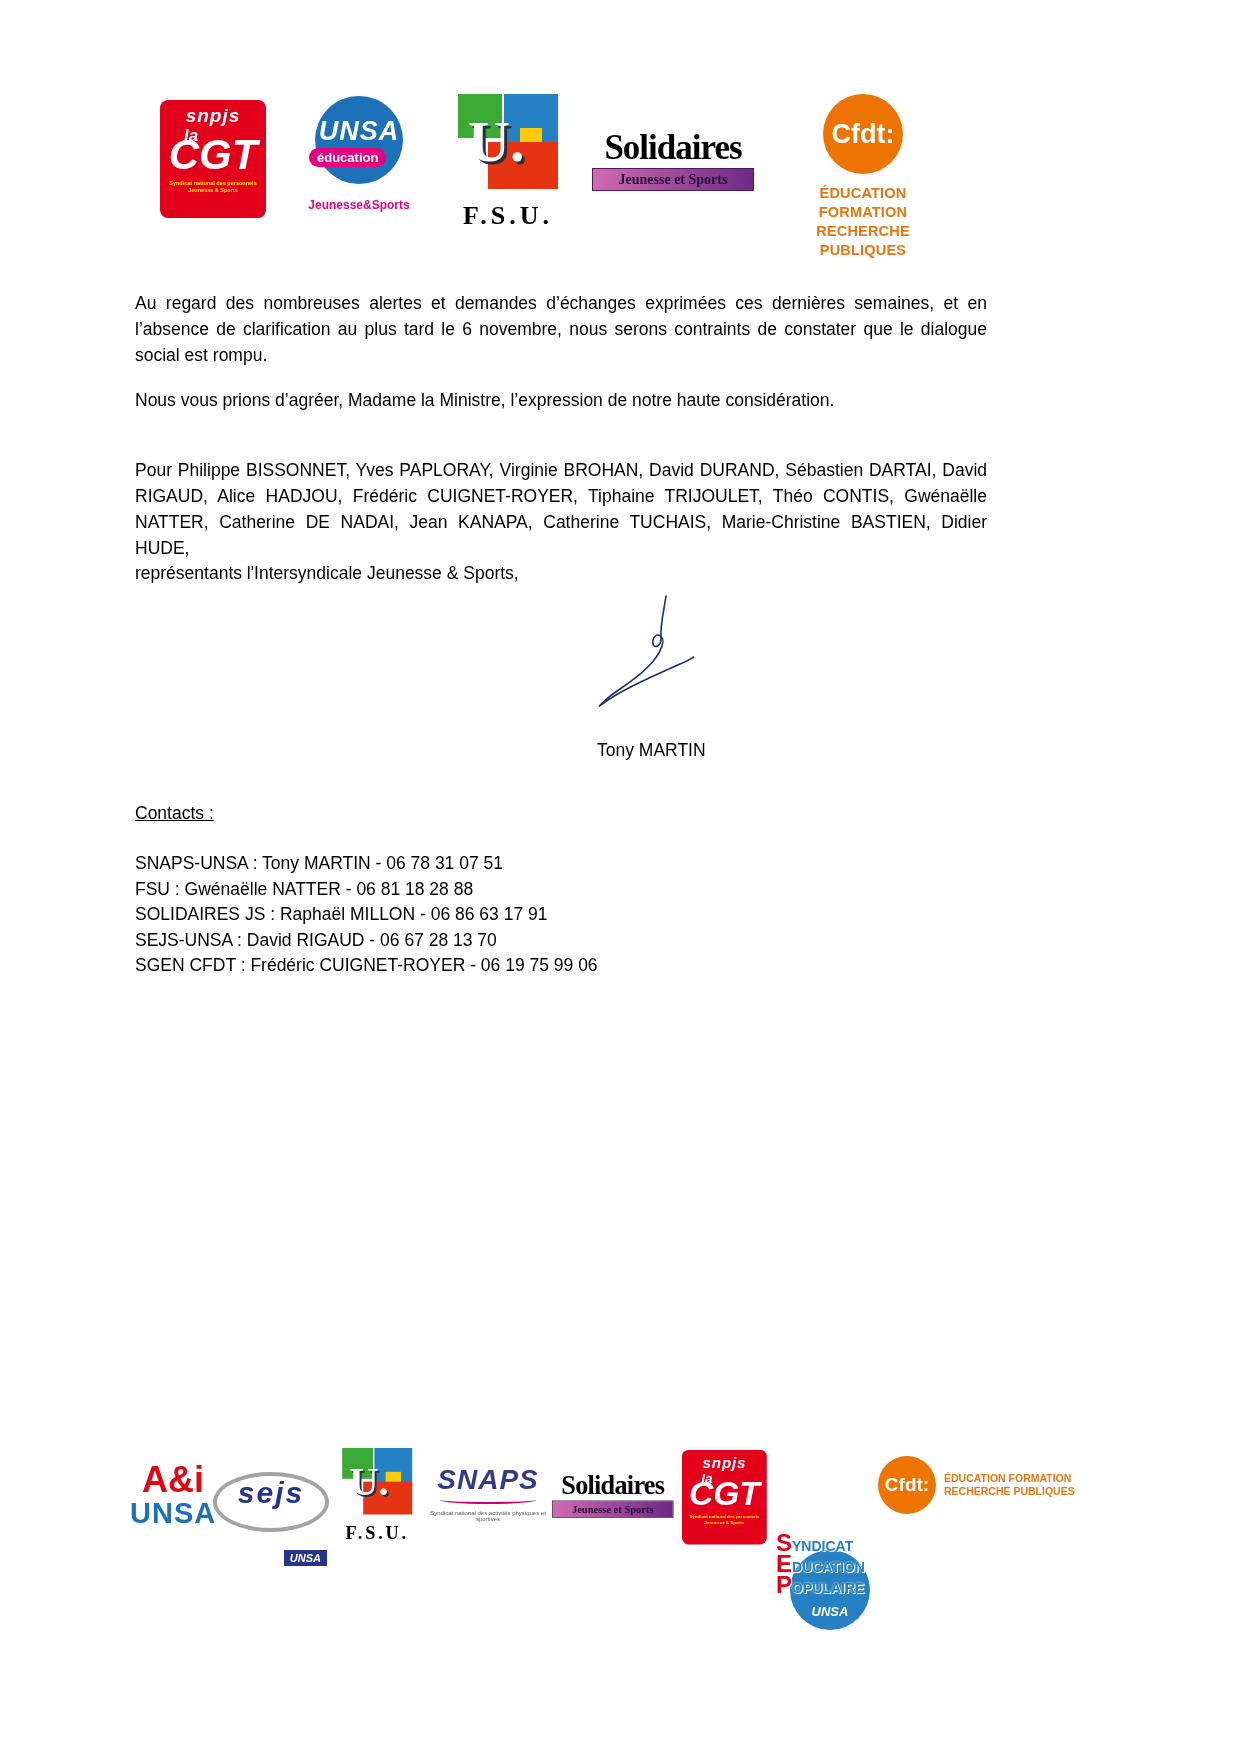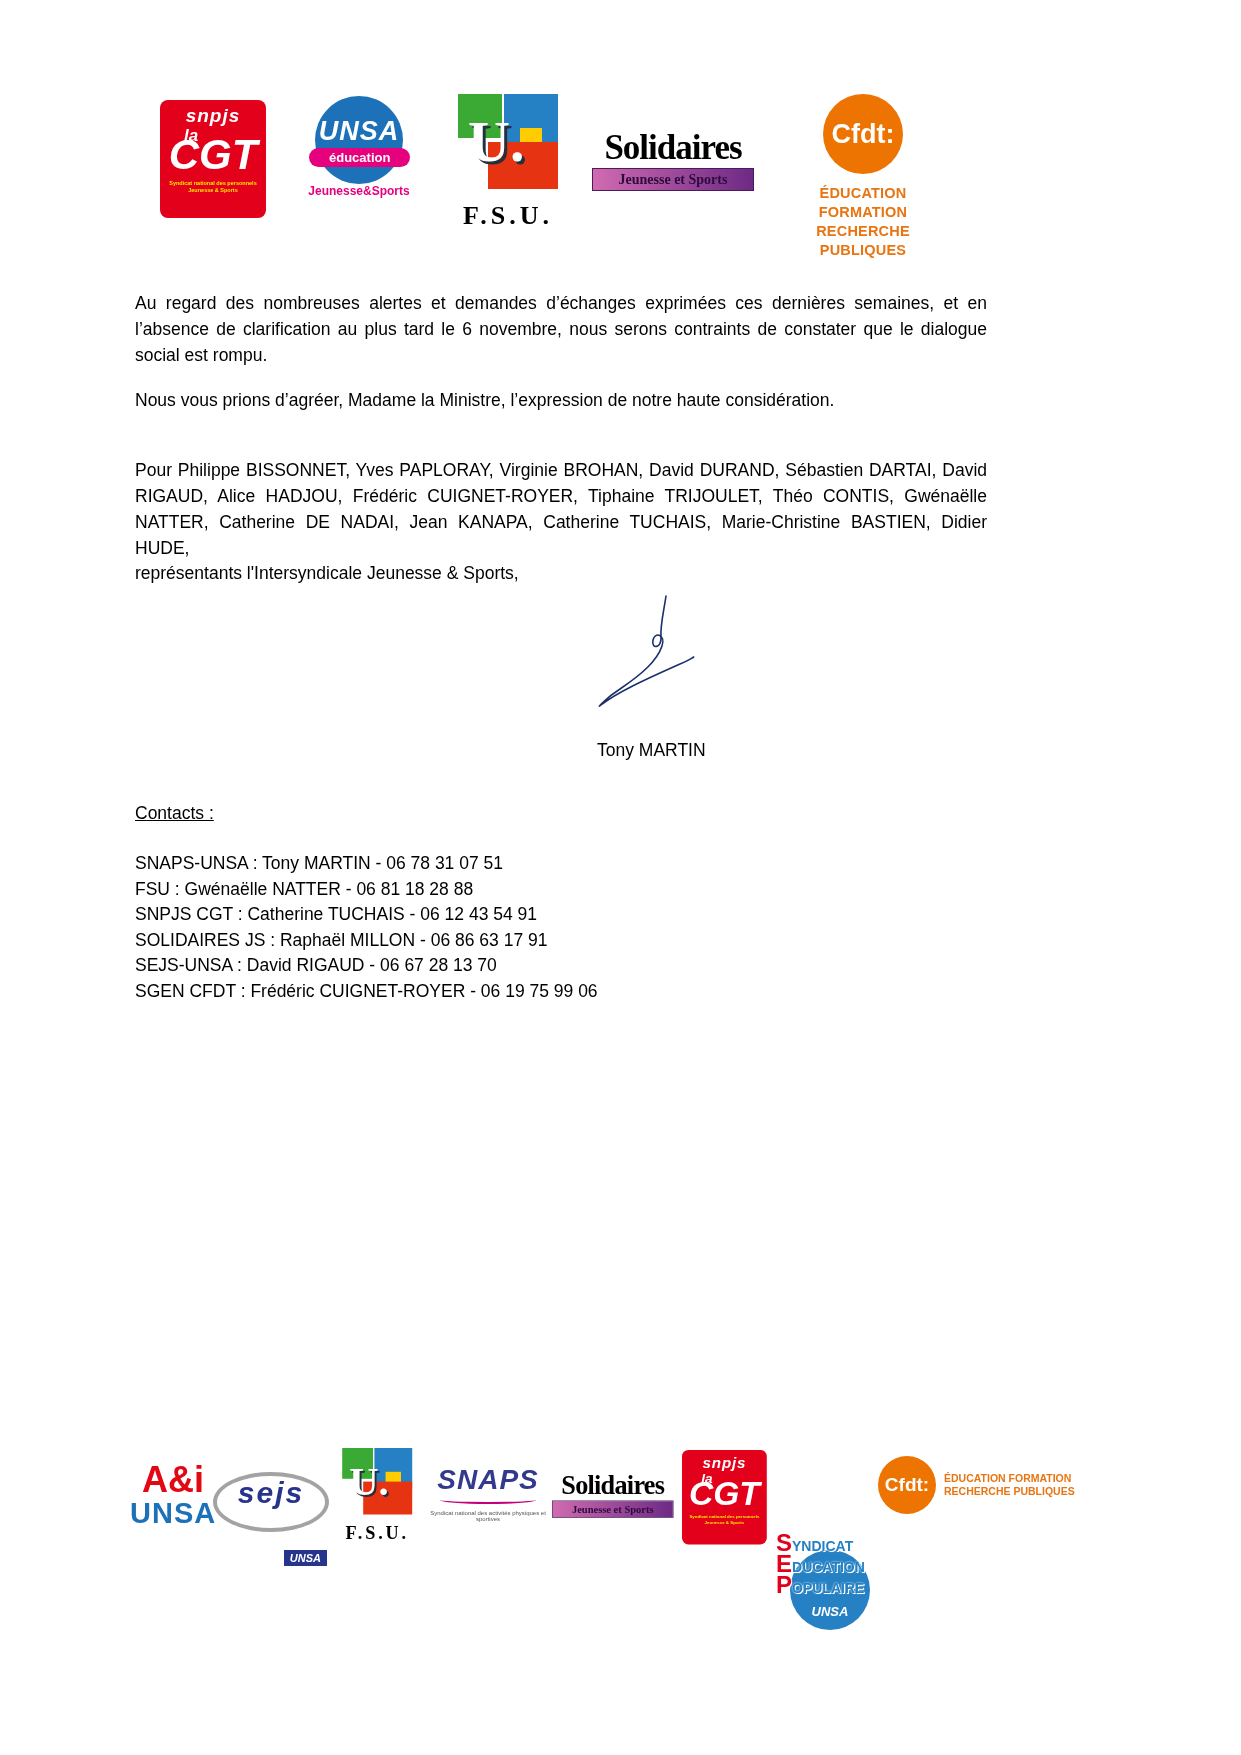--- a/index.html
+++ b/index.html
@@ -34,22 +34,22 @@
   .logo-cgt { width:106px; height:118px; background:#e2001a; border-radius:8px; color:#fff; text-align:center; overflow:hidden; }
   .cgt-top { font-style:italic; font-weight:bold; font-size:19px; padding-top:5px; letter-spacing:1px; }
   .cgt-la { display:block; text-align:left; padding-left:24px; font-style:italic; font-size:17px; margin-bottom:-10px; }
   .cgt-main { font-style:italic; font-weight:bold; font-size:42px; line-height:1.0; }
   .cgt-sub { font-size:5.5px; color:#ffe600; line-height:1.3; padding:4px 6px 0 6px; font-weight:bold; }
 
   
   .logo-unsa { width:112px; text-align:center; }
   .unsa-circle { position:relative; width:88px; height:88px; border-radius:50%; background:#1d71b8; margin:0 auto; }
   .unsa-word { color:#fff; font-weight:bold; font-style:italic; font-size:27px; line-height:70px; letter-spacing:1px; }
-  .unsa-badge { position:absolute; left:-6px; top:52px; background:#e6007e; color:#fff; font-size:13px; font-weight:bold; padding:2px 20px; border-radius:12px; }
-  .unsa-sub { color:#e6007e; font-size:12px; font-weight:bold; }
+  .unsa-badge { position:absolute; left:-6px; top:52px; background:#e6007e; color:#fff; font-size:13px; font-weight:bold; padding:2px 8px; border-radius:12px; }
+  .unsa-sub { color:#e6007e; font-size:12px; font-weight:bold; margin-top:14px; }
 
   
   .logo-fsu { width:112px; text-align:center; }
   .fsu-mosaic { position:relative; width:100px; height:95px; margin:0 auto; }
   .fsu-b1 { position:absolute; left:0;  top:0;  width:44px; height:44px; background:#3aaa35; }
   .fsu-b2 { position:absolute; left:46px; top:0; width:54px; height:58px; background:#2581c4; }
   .fsu-b3 { position:absolute; left:62px; top:34px; width:22px; height:22px; background:#ffcc00; }
   .fsu-b4 { position:absolute; left:30px; top:48px; width:70px; height:47px; background:#e63312; }
   .fsu-u { position:absolute; left:10px; top:14px; font-family:"Liberation Serif", serif; font-weight:bold; font-size:58px; color:#fff; text-shadow:3px 3px 0 #25303e; }
   .fsu-label { font-family:"Liberation Serif", serif; font-weight:bold; font-size:26px; letter-spacing:4px; margin-top:12px; color:#000; }
@@ -146,21 +146,20 @@
     <path d="M74,4 C72,18 68,34 69,45 C70,56 59,58 61,48 C63,39 74,43 70,54 C65,69 50,82 28,97 C14,106 3,118 9,113 C24,101 52,88 88,72 C98,68 105,63 100,66" fill="none" stroke="#1a2f6b" stroke-width="1.6" stroke-linecap="round"></path>
   </svg>
 
   <p class="para signatory">Tony MARTIN</p>
 
   <p class="para contacts-heading">Contacts :</p>
 
   <div class="contacts-list">
     <div class="contact-line">SNAPS-UNSA : Tony MARTIN - 06 78 31 07 51</div>
     <div class="contact-line">FSU : Gwénaëlle NATTER - 06 81 18 28 88</div>
-    <div class="contact-line">SNPJS CGT : Catherine TUCHAIS - 06 12 43 54 91</div>
     <div class="contact-line">SOLIDAIRES JS : Raphaël MILLON - 06 86 63 17 91</div>
     <div class="contact-line">SEJS-UNSA : David RIGAUD - 06 67 28 13 70</div>
     <div class="contact-line">SGEN CFDT : Frédéric CUIGNET-ROYER - 06 19 75 99 06</div>
   </div>
 
   <div class="abs logo-ai" style="left:130px; top:1462px;">
     <div class="ai-main">A&amp;i</div>
     <div class="ai-sub">UNSA</div>
   </div>
 

